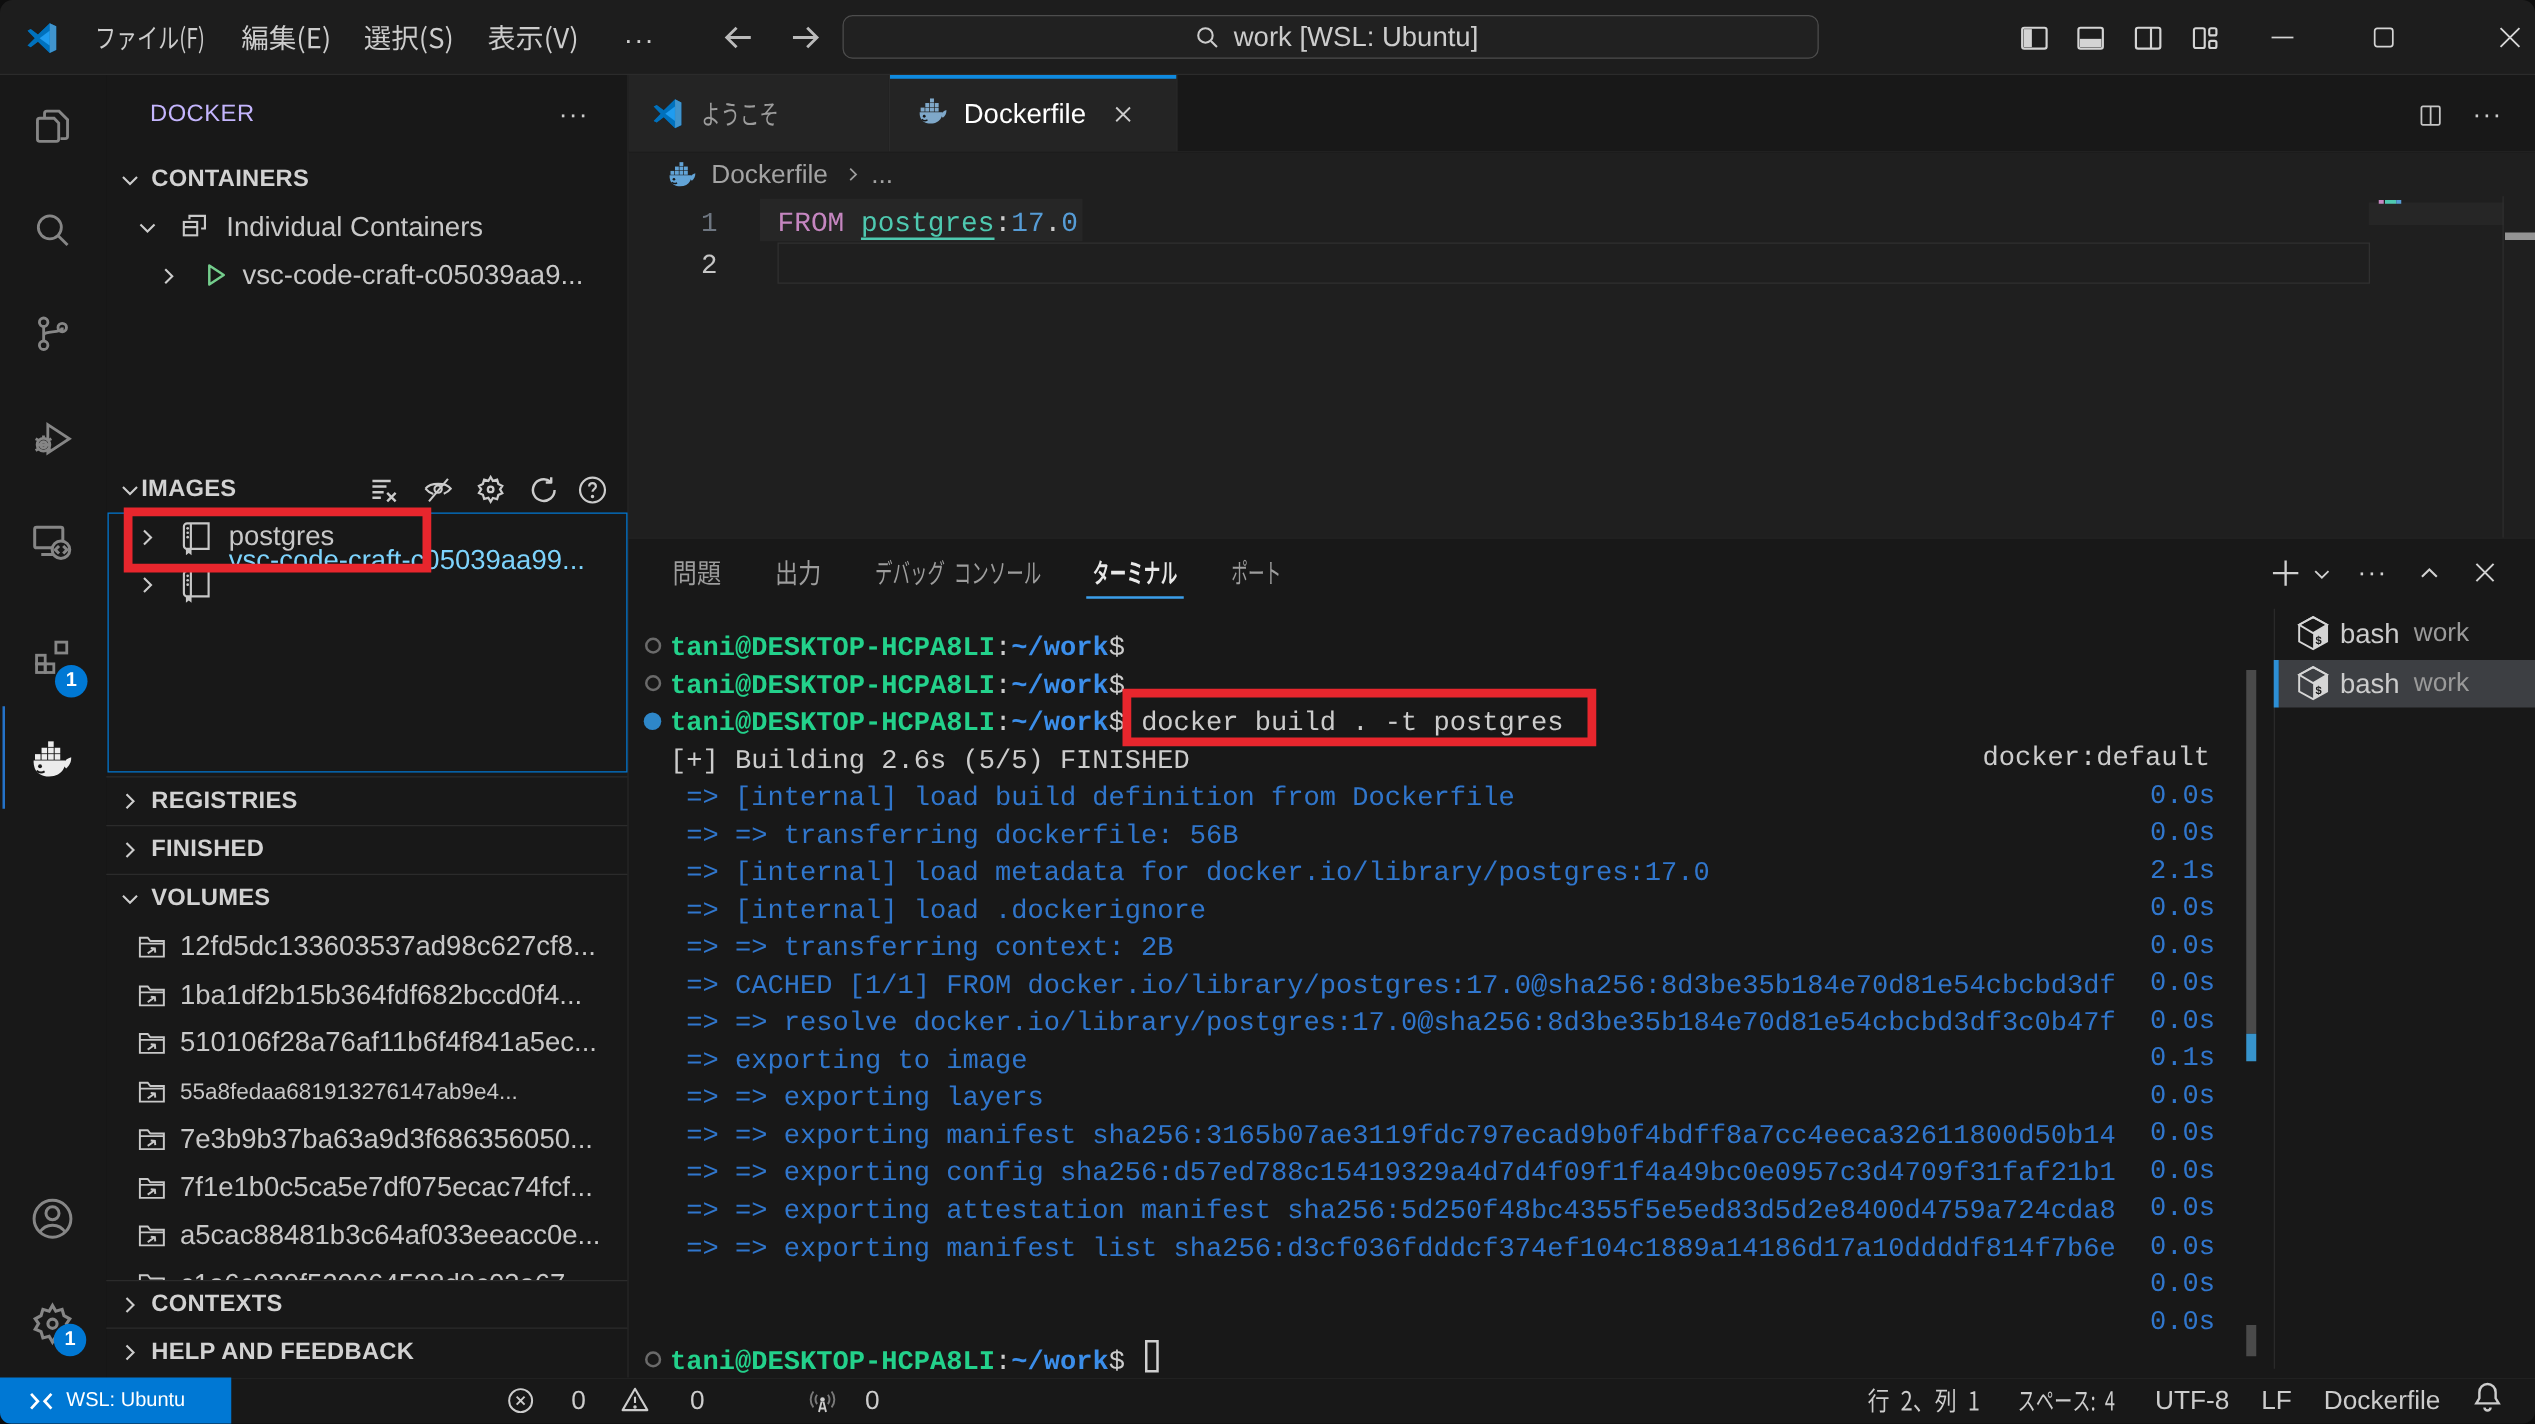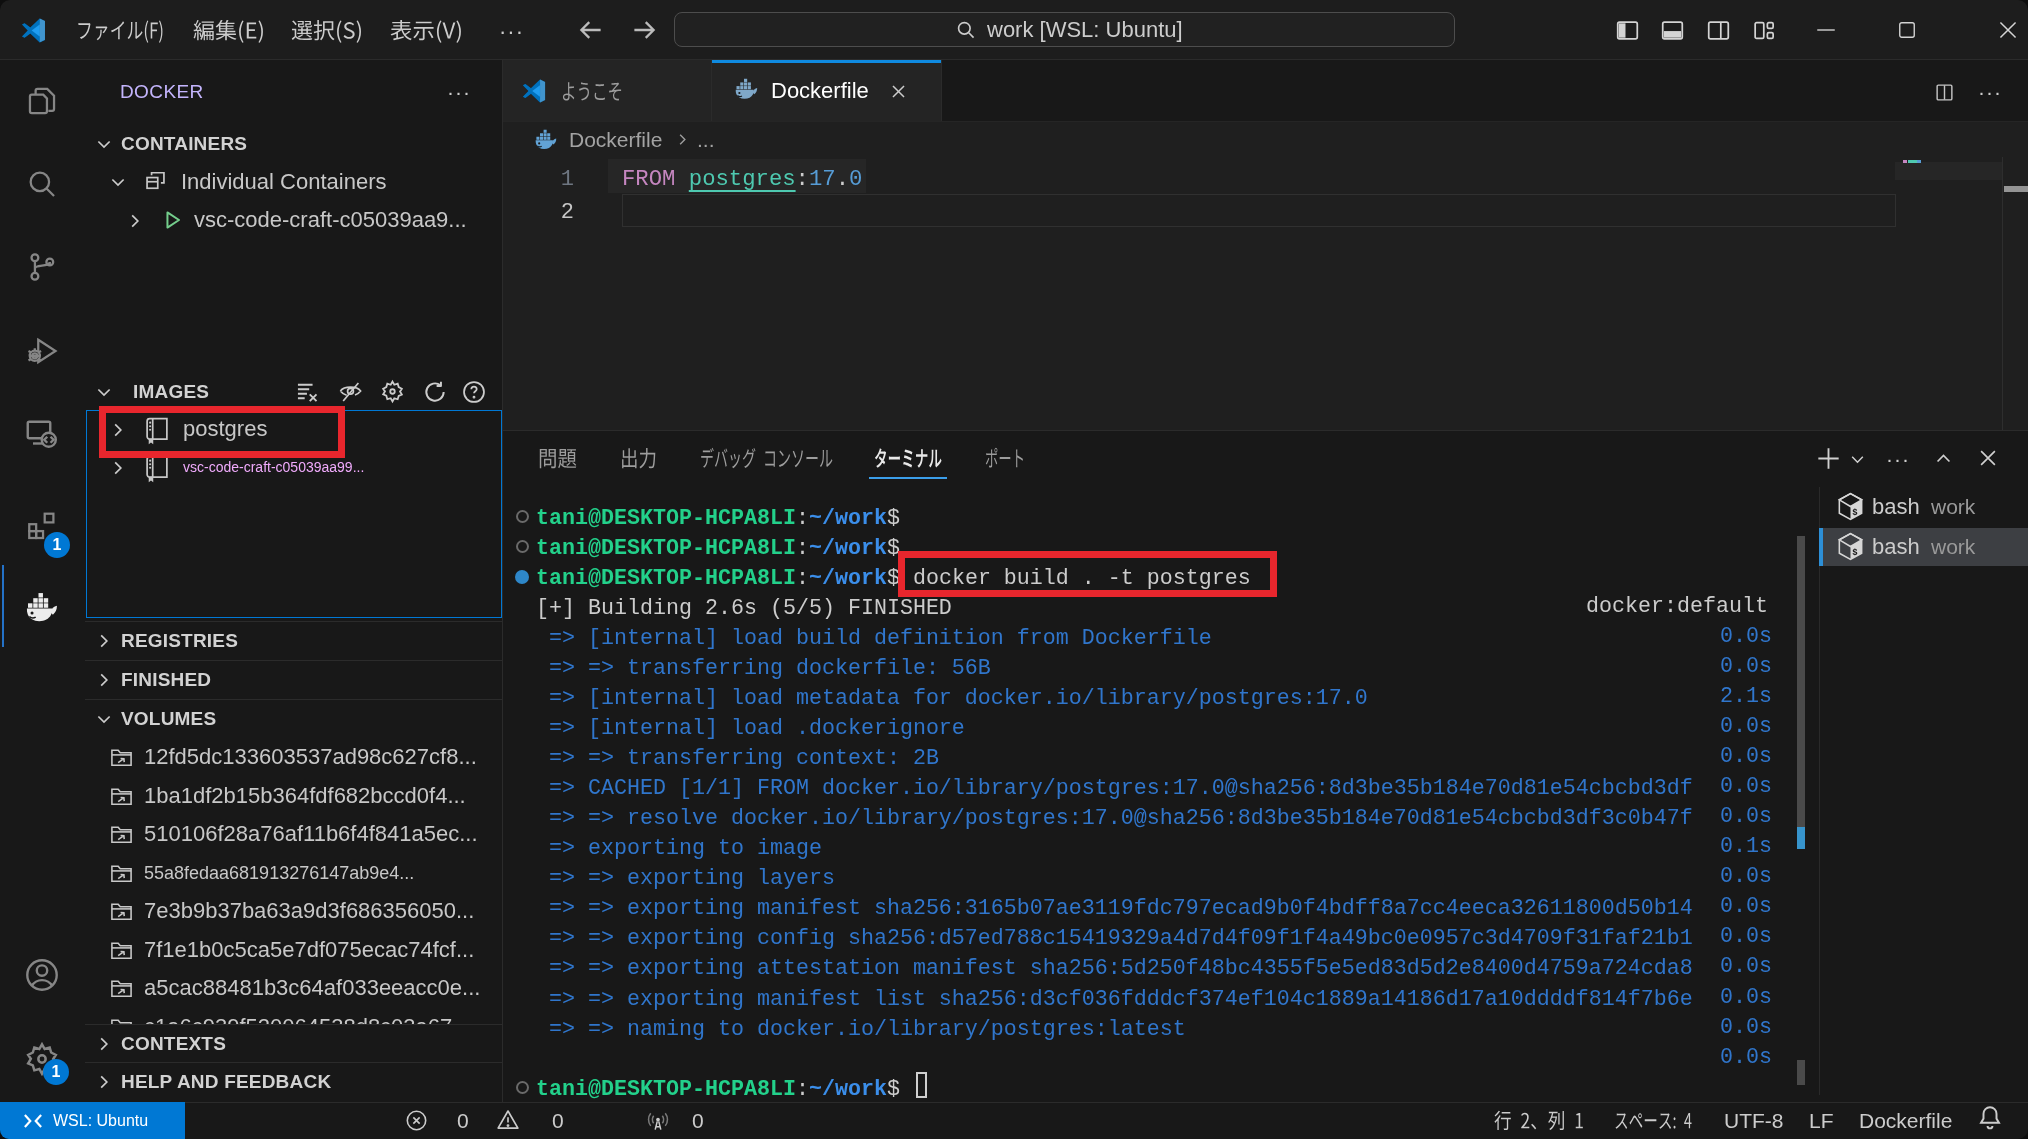--- a/index.html
+++ b/index.html
@@ -229,21 +229,21 @@
     <svg width="18" height="20" viewBox="0 0 16 18" fill="none" stroke="#74cd8c" stroke-width="1.8" stroke-linejoin="round">
       <path d="M3 2.2 13.4 9 3 15.8z"></path>
     </svg>
   </div>
 <div style="position:absolute;left:194px;top:201px;height:38px;line-height:38px;font-size:22px;color:#c8c8c8">vsc-code-craft-c05039aa9...</div>
 <div style="position:absolute;left:95px;top:383px;width:17px;height:17px">
     <svg width="18" height="18" viewBox="0 0 16 16" fill="none" stroke="#cccccc" stroke-width="1.5">
       <path d="m3 5.8 5 5 5-5"></path>
     </svg>
   </div>
-<div style="position:absolute;left:133px;top:372px;height:38px;line-height:39px;font-size:19px;font-weight:bold;color:#d2d2d2;letter-spacing:.2px">IMAGES</div>
+<div style="position:absolute;left:113px;top:372px;height:38px;line-height:39px;font-size:19px;font-weight:bold;color:#d2d2d2;letter-spacing:.2px">IMAGES</div>
 <div style="position:absolute;left:294px;top:378px;width:27px;height:27px">
     <svg width="27" height="27" viewBox="0 0 24 24" fill="none" stroke="#cccccc" stroke-width="1.7">
       <path d="M3.5 6h13M3.5 10h10M3.5 14h8M3.5 18h6M14 14.5l6 6M20 14.5l-6 6"></path>
     </svg>
   </div>
 <div style="position:absolute;left:337px;top:378px;width:27px;height:27px">
     <svg width="27" height="27" viewBox="0 0 24 24" fill="none" stroke="#cccccc" stroke-width="1.5">
       <path d="M3 11.5C6.5 7 17.5 7 21 11.5 19.7 13.2 17.9 14.4 16 15.1M8.6 15.3c-2.1-.6-4.1-1.9-5.6-3.8"></path>
       <circle cx="12" cy="11.8" r="2.6"></circle>
       <path d="m5.5 20.5 13.5-16"></path>
@@ -293,21 +293,21 @@
 <div style="position:absolute;left:144px;top:454px;width:25px;height:27px">
     <svg width="26" height="29" viewBox="0 0 24 27" fill="none" stroke="#c8c8c8" stroke-width="1.6">
       <path d="M5.2 21.5c-1.3 0-2.4-1.1-2.4-2.4V4.9c0-1.3 1.1-2.4 2.4-2.4h16v19z"></path>
       <path d="M8 2.5v19"></path>
       <path d="M4.3 21.2v5l2.1-1.6 2.1 1.6v-5z" fill="#c8c8c8" stroke="none"></path>
       <circle cx="5.6" cy="6.2" r="1" fill="#c8c8c8" stroke="none"></circle>
       <circle cx="5.6" cy="9.5" r="1" fill="#c8c8c8" stroke="none"></circle>
       <circle cx="5.6" cy="12.8" r="1" fill="#c8c8c8" stroke="none"></circle>
     </svg>
   </div>
-<div style="position:absolute;left:183px;top:448px;height:38px;line-height:38px;font-size:14px;color:#f0abfc">vsc-code-craft-c05039aa99...</div>
+<div style="position:absolute;left:183px;top:429px;height:38px;line-height:38px;font-size:22px;color:#7dd3fc">vsc-code-craft-c05039aa99...</div>
 <div style="position:absolute;left:99px;top:406px;width:246px;height:52px;border:7px solid #e8262d;z-index:20"></div>
 <div style="position:absolute;left:85px;top:621px;width:417px;height:1px;background:#2b2b2b"></div>
 <div style="position:absolute;left:95px;top:632px;width:17px;height:17px">
     <svg width="18" height="18" viewBox="0 0 16 16" fill="none" stroke="#cccccc" stroke-width="1.5">
       <path d="m5.5 3 5 5-5 5"></path>
     </svg>
   </div>
 <div style="position:absolute;left:121px;top:621px;height:38px;line-height:39px;font-size:19px;font-weight:bold;color:#d2d2d2;letter-spacing:.2px">REGISTRIES</div>
 <div style="position:absolute;left:85px;top:660px;width:417px;height:1px;background:#2b2b2b"></div>
 <div style="position:absolute;left:95px;top:671px;width:17px;height:17px">
@@ -568,21 +568,21 @@
 <div style="position:absolute;left:536px;top:711.9px;width:1254px;height:30px;line-height:30px;font-size:21.66px;white-space:pre"><span class="mono" style="color:#3076cc"> =&gt; [internal] load .dockerignore</span><span class="mono" style="position:absolute;right:18px;color:#3076cc">0.0s</span></div>
 <div style="position:absolute;left:536px;top:742.0px;width:1254px;height:30px;line-height:30px;font-size:21.66px;white-space:pre"><span class="mono" style="color:#3076cc"> =&gt; =&gt; transferring context: 2B</span><span class="mono" style="position:absolute;right:18px;color:#3076cc">0.0s</span></div>
 <div style="position:absolute;left:536px;top:772.0px;width:1254px;height:30px;line-height:30px;font-size:21.66px;white-space:pre"><span class="mono" style="color:#3076cc"> =&gt; CACHED [1/1] FROM docker.io/library/postgres:17.0@sha256:8d3be35b184e70d81e54cbcbd3df</span><span class="mono" style="position:absolute;right:18px;color:#3076cc">0.0s</span></div>
 <div style="position:absolute;left:536px;top:802.1px;width:1254px;height:30px;line-height:30px;font-size:21.66px;white-space:pre"><span class="mono" style="color:#3076cc"> =&gt; =&gt; resolve docker.io/library/postgres:17.0@sha256:8d3be35b184e70d81e54cbcbd3df3c0b47f</span><span class="mono" style="position:absolute;right:18px;color:#3076cc">0.0s</span></div>
 <div style="position:absolute;left:536px;top:832.2px;width:1254px;height:30px;line-height:30px;font-size:21.66px;white-space:pre"><span class="mono" style="color:#3076cc"> =&gt; exporting to image</span><span class="mono" style="position:absolute;right:18px;color:#3076cc">0.1s</span></div>
 <div style="position:absolute;left:536px;top:862.2px;width:1254px;height:30px;line-height:30px;font-size:21.66px;white-space:pre"><span class="mono" style="color:#3076cc"> =&gt; =&gt; exporting layers</span><span class="mono" style="position:absolute;right:18px;color:#3076cc">0.0s</span></div>
 <div style="position:absolute;left:536px;top:892.3px;width:1254px;height:30px;line-height:30px;font-size:21.66px;white-space:pre"><span class="mono" style="color:#3076cc"> =&gt; =&gt; exporting manifest sha256:3165b07ae3119fdc797ecad9b0f4bdff8a7cc4eeca32611800d50b14</span><span class="mono" style="position:absolute;right:18px;color:#3076cc">0.0s</span></div>
 <div style="position:absolute;left:536px;top:922.3px;width:1254px;height:30px;line-height:30px;font-size:21.66px;white-space:pre"><span class="mono" style="color:#3076cc"> =&gt; =&gt; exporting config sha256:d57ed788c15419329a4d7d4f09f1f4a49bc0e0957c3d4709f31faf21b1</span><span class="mono" style="position:absolute;right:18px;color:#3076cc">0.0s</span></div>
 <div style="position:absolute;left:536px;top:952.4px;width:1254px;height:30px;line-height:30px;font-size:21.66px;white-space:pre"><span class="mono" style="color:#3076cc"> =&gt; =&gt; exporting attestation manifest sha256:5d250f48bc4355f5e5ed83d5d2e8400d4759a724cda8</span><span class="mono" style="position:absolute;right:18px;color:#3076cc">0.0s</span></div>
 <div style="position:absolute;left:536px;top:982.5px;width:1254px;height:30px;line-height:30px;font-size:21.66px;white-space:pre"><span class="mono" style="color:#3076cc"> =&gt; =&gt; exporting manifest list sha256:d3cf036fdddcf374ef104c1889a14186d17a10ddddf814f7b6e</span><span class="mono" style="position:absolute;right:18px;color:#3076cc">0.0s</span></div>
-<div style="position:absolute;left:536px;top:1012.5px;width:1254px;height:30px;line-height:30px;font-size:21.66px;white-space:pre"><span class="mono" style="color:#3076cc"> =&gt; =&gt; naming to docker.io/library/postgres:latest</span><span class="mono" style="position:absolute;right:18px;color:#3076cc">0.0s</span></div>
+<div style="position:absolute;left:536px;top:1012.5px;width:1254px;height:30px;line-height:30px;font-size:21.66px;white-space:pre"><span class="mono" style="position:absolute;right:18px;color:#3076cc">0.0s</span></div>
 <div style="position:absolute;left:536px;top:1042.6px;width:1254px;height:30px;line-height:30px;font-size:21.66px;white-space:pre"><span class="mono" style="position:absolute;right:18px;color:#3076cc">0.0s</span></div>
 <div style="position:absolute;left:536px;top:1072.6px;width:1254px;height:30px;line-height:30px;font-size:21.66px;white-space:pre"><span class="mono"><span style="color:#23d18b;font-weight:bold">tani@DESKTOP-HCPA8LI</span><span style="color:#cccccc">:</span><span style="color:#3b8eea;font-weight:bold">~/work</span><span style="color:#cccccc">$</span></span></div>
 <div style="position:absolute;left:915.5px;top:1072px;width:11px;height:26px;border:2px solid #cfcfcf"></div>
 <div style="position:absolute;left:898px;top:551px;width:379px;height:46px;border:7px solid #e8262d;z-index:20"></div>
 <div style="position:absolute;left:1797px;top:536px;width:8px;height:291px;background:#4a4a4a"></div>
 <div style="position:absolute;left:1797px;top:827px;width:8px;height:22px;background:#3794cc"></div>
 <div style="position:absolute;left:1797px;top:1060px;width:8px;height:25px;background:#4a4a4a"></div>
 <div style="position:absolute;left:1819px;top:487px;width:1px;height:608px;background:#2a2a2a"></div>
 <div style="position:absolute;left:1823px;top:528px;width:205px;height:38px;background:#3d3f43"></div>
 <div style="position:absolute;left:1819px;top:528px;width:4px;height:38px;background:#2d8fd6"></div>

